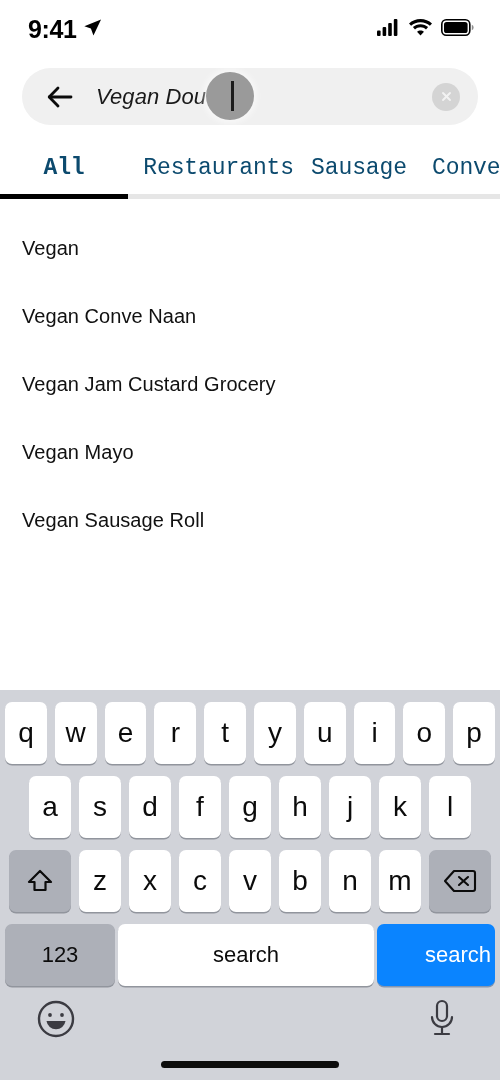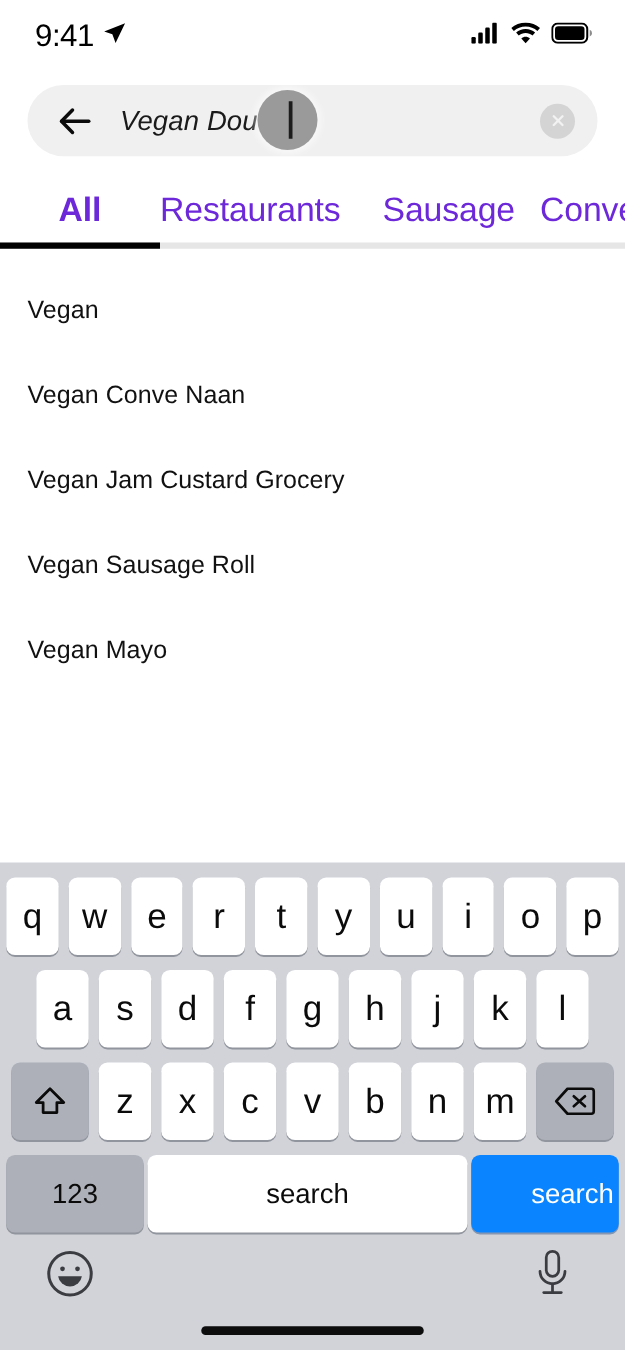--- a/index.html
+++ b/index.html
@@ -31,21 +31,21 @@
     justify-content: space-between;
     padding: 0 26px 0 28px;
   }
   .status-left {
     display: flex;
     align-items: center;
     gap: 7px;
   }
   .status-time {
     font-size: 25px;
-    font-weight: normal;
+    font-weight: bold;
     color: #000;
     letter-spacing: -0.4px;
     line-height: 1;
   }
   .loc-arrow { display: block; }
   .status-right {
     display: flex;
     align-items: center;
     gap: 9px;
   }
@@ -133,31 +133,31 @@
     width: 500px;
     height: 64px;
   }
   .tabs-row {
     display: flex;
     align-items: center;
     height: 56px;
     width: 600px;
   }
   .tab {
-    font-size: 27px;
-    color: #6d28d9;
+    font-size: 23px;
+    color: #0c4a6e;
     white-space: nowrap;
     cursor: pointer;
     letter-spacing: -0.1px;
     background: none; border: none;
-    font-family: Liberation Sans, sans-serif;
+    font-family: Liberation Mono, monospace;
   }
   .tab.active { font-weight: bold; }
   .tab-0 { width: 128px; text-align: center; }
-  .tab-1 { width: 166px; text-align: left; }
+  .tab-1 { width: 166px; text-align: right; }
   .tab-2 { width: 130px; text-align: center; }
   .tab-3 { padding-left: 8px; }
   .tab-underline-track {
     position: absolute;
     bottom: 5px; left: 0;
     width: 500px;
     height: 5px;
     background: #e6e6e6;
   }
   .tab-underline-active {
@@ -359,24 +359,24 @@
     <div class="suggest-item">
       <span class="suggest-label">Vegan</span>
     </div>
     <div class="suggest-item">
       <span class="suggest-label">Vegan Conve Naan</span>
     </div>
     <div class="suggest-item">
       <span class="suggest-label">Vegan Jam Custard Grocery</span>
     </div>
     <div class="suggest-item">
+      <span class="suggest-label">Vegan Mayo</span>
+    </div>
+    <div class="suggest-item">
       <span class="suggest-label">Vegan Sausage Roll</span>
-    </div>
-    <div class="suggest-item">
-      <span class="suggest-label">Vegan Mayo</span>
     </div>
   </div>
 
   <div class="keyboard">
 
     <div class="kb-row kb-row-1">
       <button class="key key-letter">q</button>
       <button class="key key-letter">w</button>
       <button class="key key-letter">e</button>
       <button class="key key-letter">r</button>

